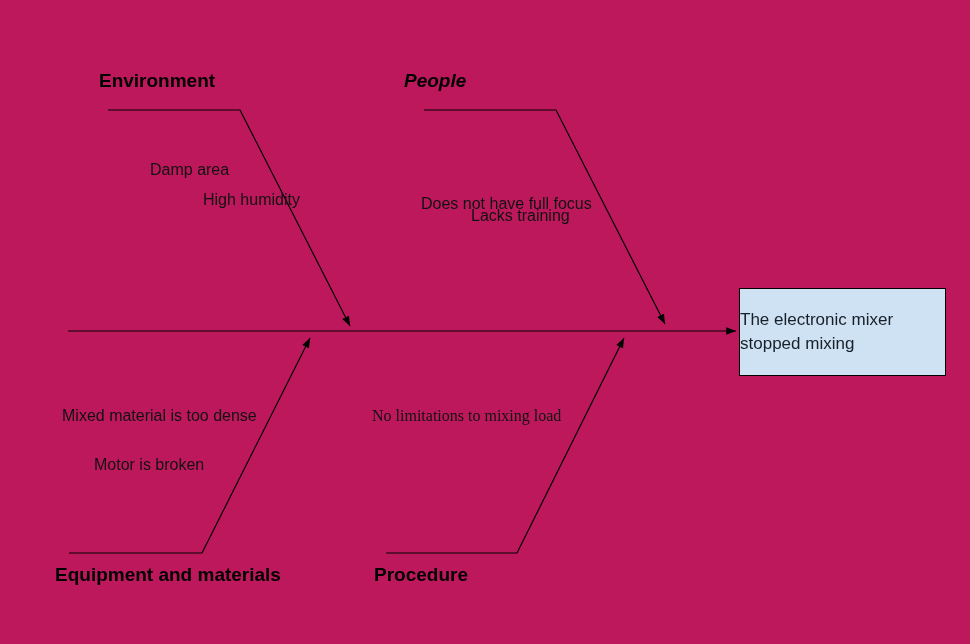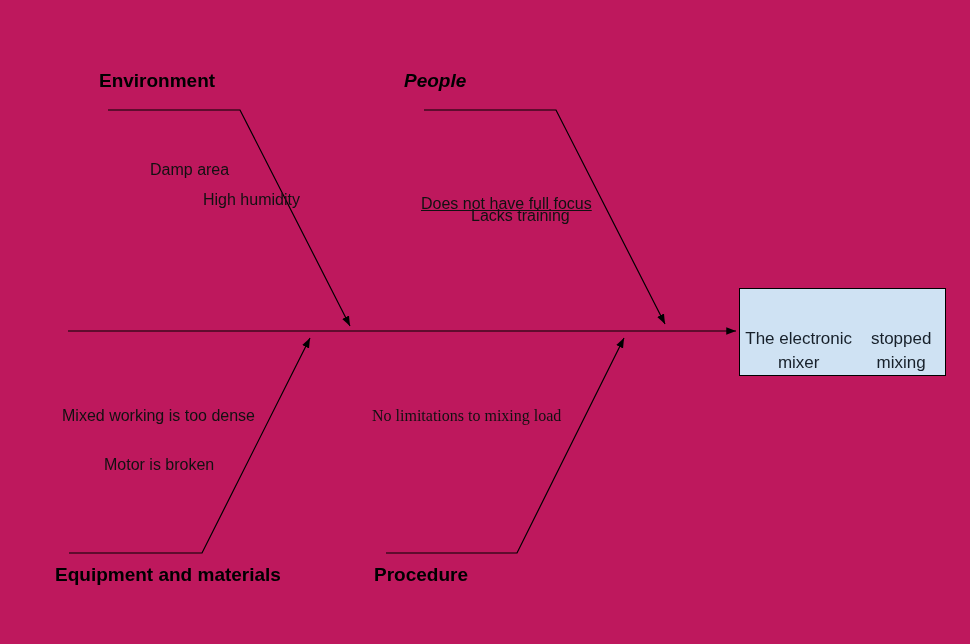--- a/index.html
+++ b/index.html
@@ -37,41 +37,41 @@
   }
   .effect-box {
     position: absolute;
     left: 739px;
     top: 288px;
     width: 205px;
     height: 86px;
     background: var(--effect-fill, #cfe2f3);
     border: 1px solid var(--effect-border, #000000);
     display: flex;
-    flex-direction: row;
-    align-items: flex-end;
+    flex-direction: column;
+    align-items: flex-start;
     justify-content: center;
     text-align: center;
   }
   .effect-box .line {
     font-size: 17px;
     line-height: 24px;
     color: #17202a;
   }
   
   .lbl-environment { left: 99px;  top: 70px;  }
   .lbl-people      { left: 404px; top: 70px; font-style: italic;  }
   .lbl-equipment   { left: 36px;  top: 564px; margin-left: 19px; }
   .lbl-procedure   { left: 374px; top: 564px; }
   .cause-damp      { left: 150px; top: 161px; }
   .cause-humidity  { left: 179px; top: 191px; margin-left: 24px; }
   .cause-training  { left: 471px; top: 161px; margin-top: 46px; }
-  .cause-focus     { left: 421px; top: 195px; text-decoration: underline; }
+  .cause-focus     { left: 421px; top: 195px; }
   .cause-dense     { left: 62px;  top: 407px; }
-  .cause-motor     { left: 104px; top: 456px; text-align: center; }
+  .cause-motor     { left: 94px; top: 456px; text-align: center; }
   .cause-limit     { left: 372px; top: 407px; font-family: Liberation Serif, serif; }
   .cause-checkload { left: 344px; top: 456px; }
 </style>
 </head>
 <body>
 
 <div id="canvas">
 
   <svg id="lines" viewBox="0 0 970 644" xmlns="http://www.w3.org/2000/svg">
     <defs>
@@ -95,21 +95,21 @@
   <div class="category-label lbl-people">People</div>
   <div class="category-label lbl-equipment">Equipment and materials</div>
   <div class="category-label lbl-procedure">Procedure</div>
 
   <div class="cause-label cause-damp">Damp area</div>
   <div class="cause-label cause-humidity">High humidity</div>
 
   <div class="cause-label cause-training">Lacks training</div>
   <div class="cause-label cause-focus">Does not have full focus</div>
 
-  <div class="cause-label cause-dense">Mixed working is too dense</div>
+  <div class="cause-label cause-dense">Mixed material is too dense</div>
   <div class="cause-label cause-motor">Motor is broken</div>
 
   <div class="cause-label cause-limit">No limitations to mixing load</div>
 
   <div class="effect-box">
     <div class="line">The electronic mixer</div>
     <div class="line">stopped mixing</div>
   </div>
 
 </div>

